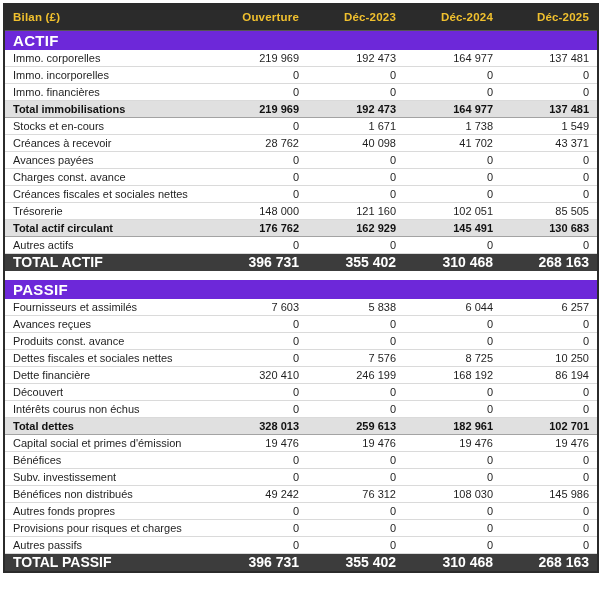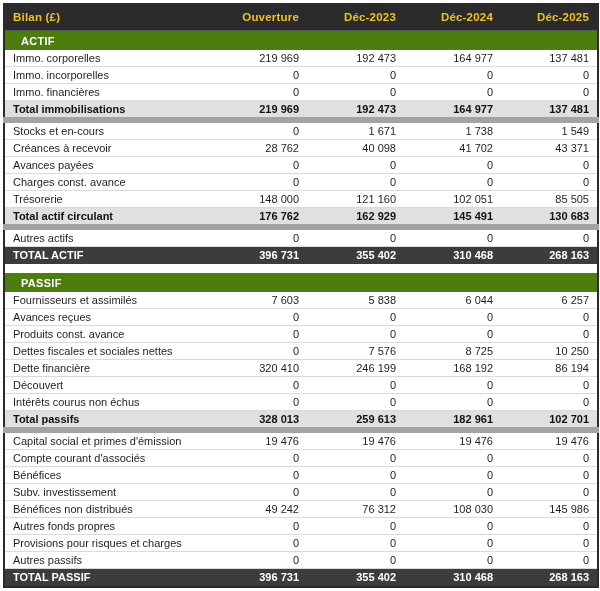--- a/index.html
+++ b/index.html
@@ -36,26 +36,26 @@
     height: 27px;
     padding: 0 8px;
     letter-spacing: 0.2px;
     border-bottom: 1px solid #555555;
   }
   tr.row-header th.label { text-align: left; }
   tr.row-header th.num   { text-align: right; }
 
   
   tr.row-section td {
-    background: #4d7c0f;
+    background: #6d28d9;
     color: #ffffff;
-    font-size: 11px;
+    font-size: 15px;
     font-weight: bold;
     height: 19px;
-    padding: 0 16px;
+    padding: 0 8px;
     letter-spacing: 0.3px;
   }
 
   
   tr.row-data td {
     background: #ffffff;
     color: #1F1F1F;
     font-size: 11px;
     height: 16px;
     line-height: 13px;
@@ -67,29 +67,29 @@
 
   
   tr.row-subtotal td {
     background: #E0E0E0;
     color: #111111;
     font-size: 11px;
     font-weight: bold;
     height: 16px;
     line-height: 13px;
     padding: 0 8px;
-    border-bottom: 6px solid #a3a3a3;
+    border-bottom: 1px solid #a3a3a3;
     white-space: nowrap;
   }
 
   
   tr.row-grand td {
     background: #3C3C3C;
     color: #ffffff;
-    font-size: 11px;
+    font-size: 14px;
     font-weight: bold;
     height: 17px;
     line-height: 13px;
     padding: 0 8px;
     white-space: nowrap;
   }
 
   
   tr.row-gap td {
     background: #ffffff;
@@ -180,20 +180,27 @@
           <td class="num">0</td>
         </tr>
         <tr class="row-data">
           <td class="label">Charges const. avance</td>
           <td class="num">0</td>
           <td class="num">0</td>
           <td class="num">0</td>
           <td class="num">0</td>
         </tr>
         <tr class="row-data">
+          <td class="label">Créances fiscales et sociales nettes</td>
+          <td class="num">0</td>
+          <td class="num">0</td>
+          <td class="num">0</td>
+          <td class="num">0</td>
+        </tr>
+        <tr class="row-data">
           <td class="label">Trésorerie</td>
           <td class="num">148 000</td>
           <td class="num">121 160</td>
           <td class="num">102 051</td>
           <td class="num">85 505</td>
         </tr>
         <tr class="row-subtotal">
           <td class="label">Total actif circulant</td>
           <td class="num">176 762</td>
           <td class="num">162 929</td>
@@ -267,39 +274,32 @@
           <td class="num">0</td>
         </tr>
         <tr class="row-data">
           <td class="label">Intérêts courus non échus</td>
           <td class="num">0</td>
           <td class="num">0</td>
           <td class="num">0</td>
           <td class="num">0</td>
         </tr>
         <tr class="row-subtotal">
-          <td class="label">Total passifs</td>
+          <td class="label">Total dettes</td>
           <td class="num">328 013</td>
           <td class="num">259 613</td>
           <td class="num">182 961</td>
           <td class="num">102 701</td>
         </tr>
         <tr class="row-data">
           <td class="label">Capital social et primes d'émission</td>
           <td class="num">19 476</td>
           <td class="num">19 476</td>
           <td class="num">19 476</td>
           <td class="num">19 476</td>
-        </tr>
-        <tr class="row-data">
-          <td class="label">Compte courant d'associés</td>
-          <td class="num">0</td>
-          <td class="num">0</td>
-          <td class="num">0</td>
-          <td class="num">0</td>
         </tr>
         <tr class="row-data">
           <td class="label">Bénéfices</td>
           <td class="num">0</td>
           <td class="num">0</td>
           <td class="num">0</td>
           <td class="num">0</td>
         </tr>
         <tr class="row-data">
           <td class="label">Subv. investissement</td>

